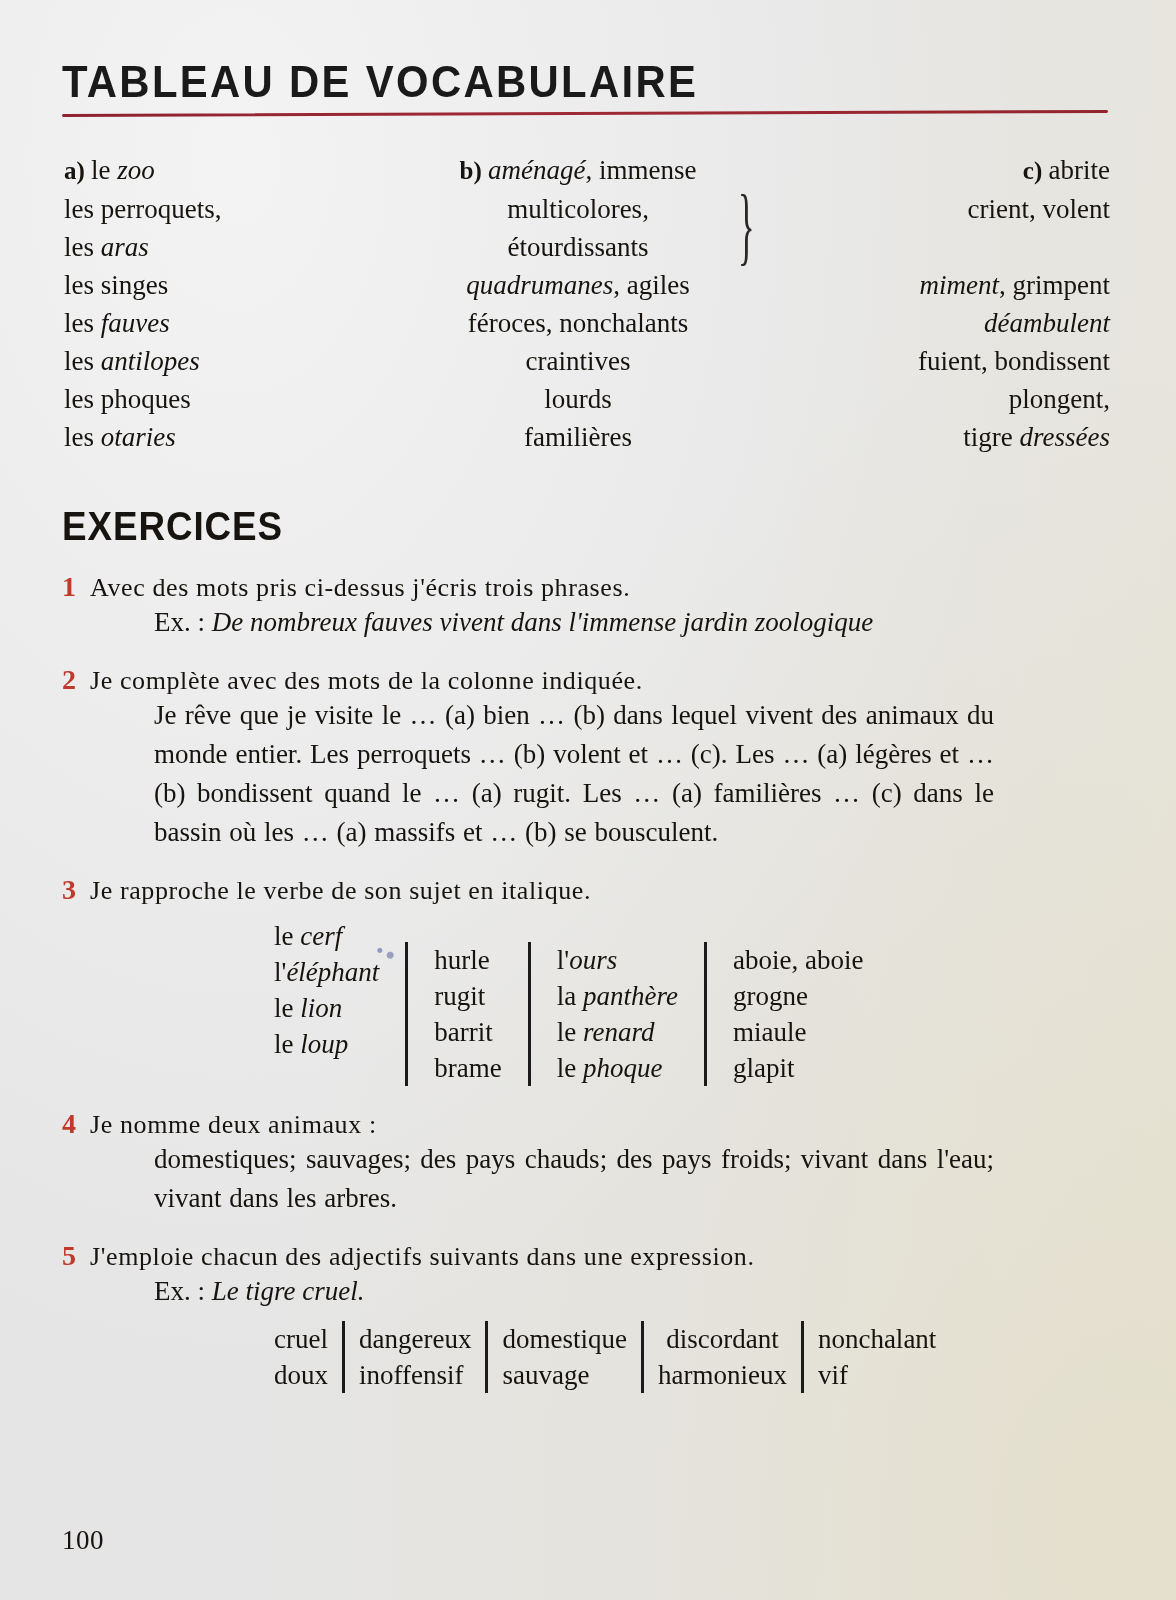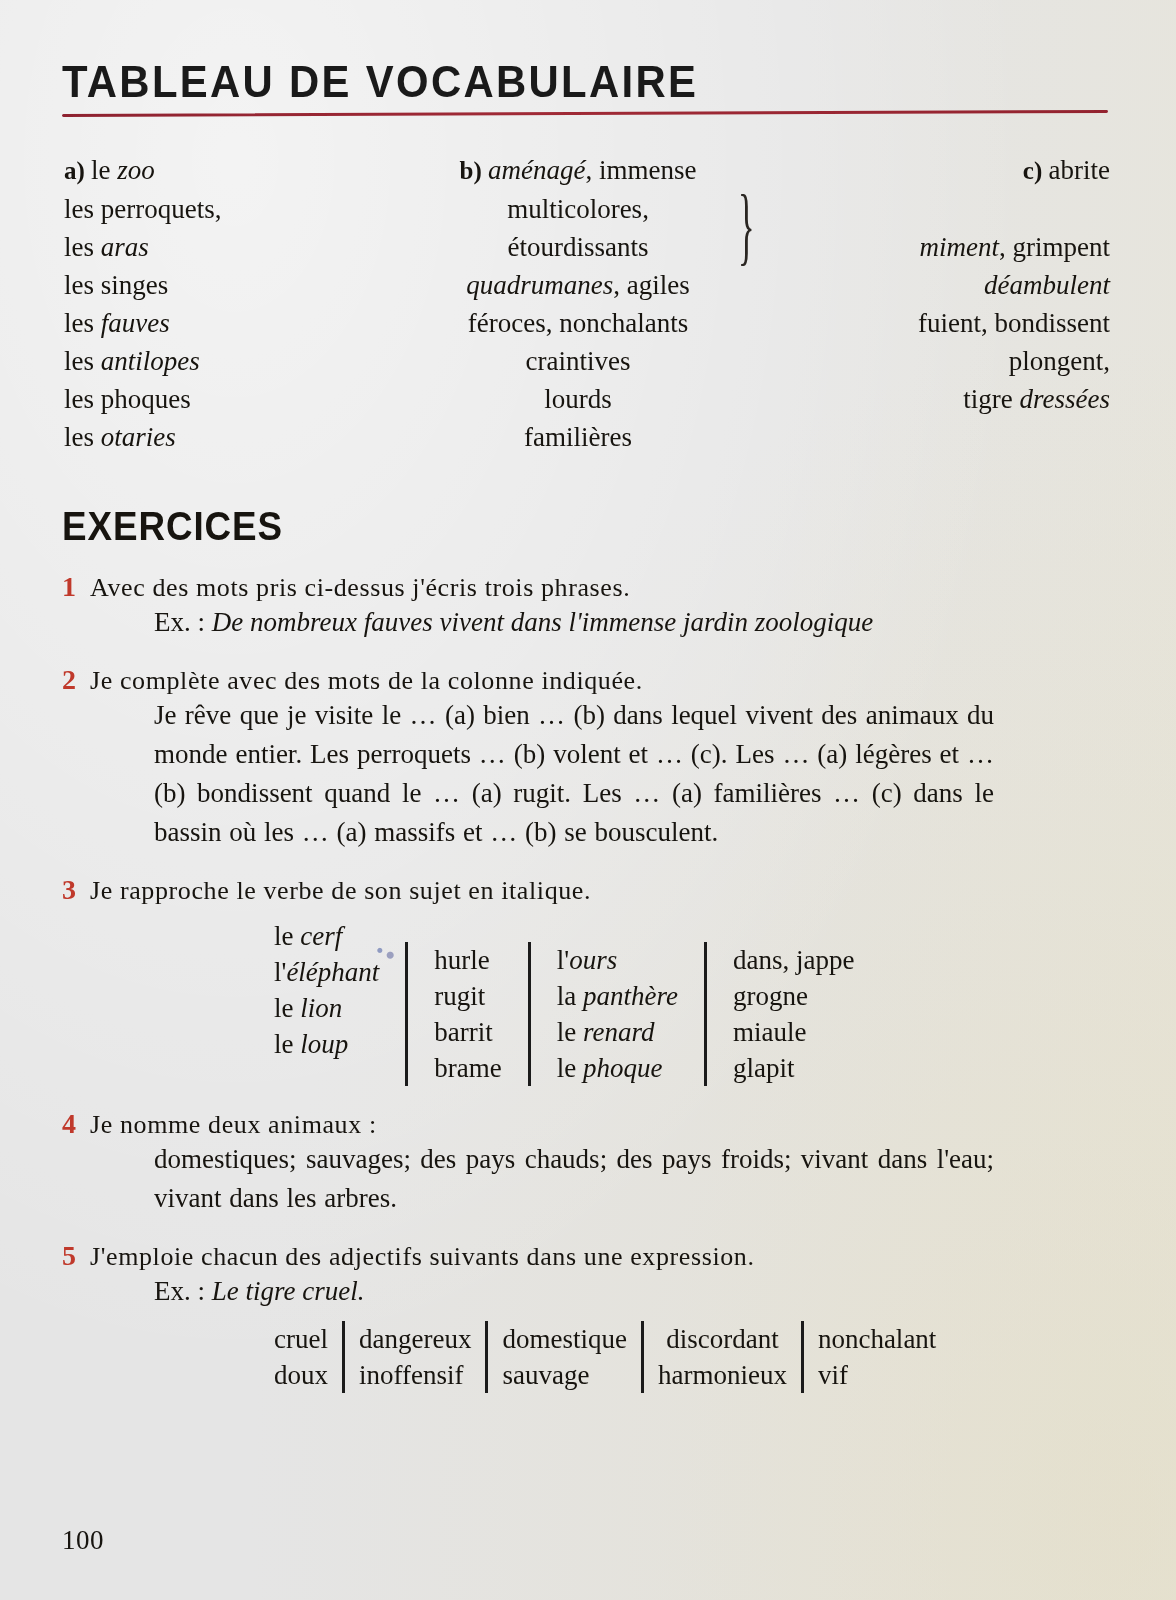--- a/index.html
+++ b/index.html
@@ -221,20 +221,21 @@
           <div class="vocab-line"><span>étourdissants</span></div>
           <div class="vocab-line"><span class="it">quadrumanes</span><span>, agiles</span></div>
           <div class="vocab-line"><span>féroces, nonchalants</span></div>
           <div class="vocab-line"><span>craintives</span></div>
           <div class="vocab-line"><span>lourds</span></div>
           <div class="vocab-line"><span>familières</span></div>
           <div class="brace">}</div>
         </div>
         <div class="vocab-col col-c">
           <div class="vocab-line"><span class="marker">c) </span><span>abrite</span></div>
+          <div class="vocab-line"><span>crient, volent</span></div>
           <div class="vocab-line">&nbsp;</div>
           <div class="vocab-line"><span class="it">miment</span><span>, grimpent</span></div>
           <div class="vocab-line"><span class="it">déambulent</span></div>
           <div class="vocab-line"><span>fuient, bondissent</span></div>
           <div class="vocab-line"><span>plongent,</span></div>
           <div class="vocab-line"><span>tigre </span><span class="it">dressées</span></div>
         </div>
       </div>
 
     <h2 class="section-title">EXERCICES</h2>
@@ -272,21 +273,21 @@
               <div class="wt-cell"><span>barrit</span></div>
               <div class="wt-cell"><span>brame</span></div>
             </div>
             <div class="wt-col">
               <div class="wt-cell"><span>l'</span><span class="it">ours</span></div>
               <div class="wt-cell"><span>la </span><span class="it">panthère</span></div>
               <div class="wt-cell"><span>le </span><span class="it">renard</span></div>
               <div class="wt-cell"><span>le </span><span class="it">phoque</span></div>
             </div>
             <div class="wt-col">
-              <div class="wt-cell"><span>dans, jappe</span></div>
+              <div class="wt-cell"><span>aboie, aboie</span></div>
               <div class="wt-cell"><span>grogne</span></div>
               <div class="wt-cell"><span>miaule</span></div>
               <div class="wt-cell"><span>glapit</span></div>
             </div>
           </div>
         </div>
         <div class="exercise">
           <div class="ex-head">
             <span class="ex-num">4</span>
             <span class="ex-title">Je nomme deux animaux :</span>

